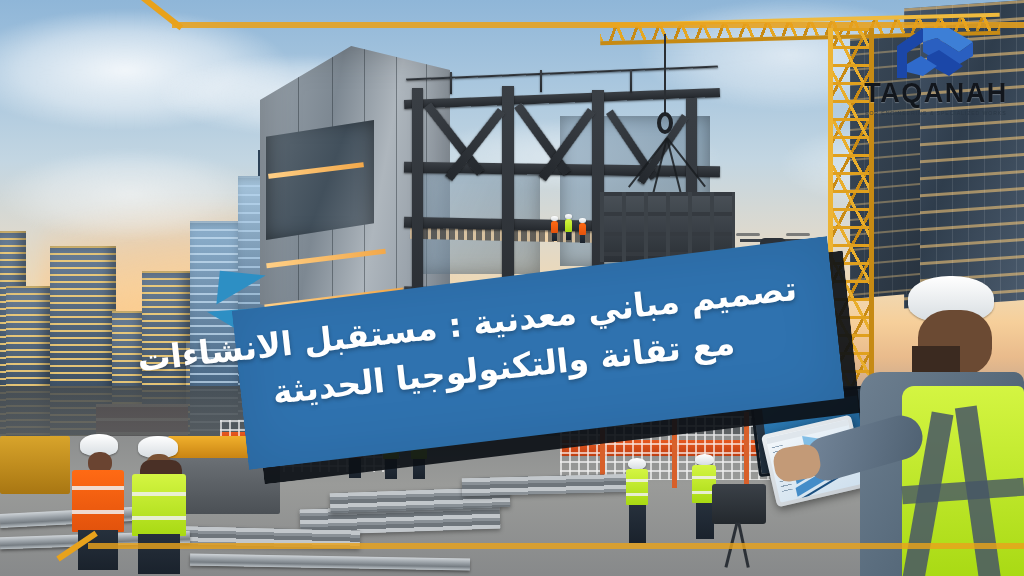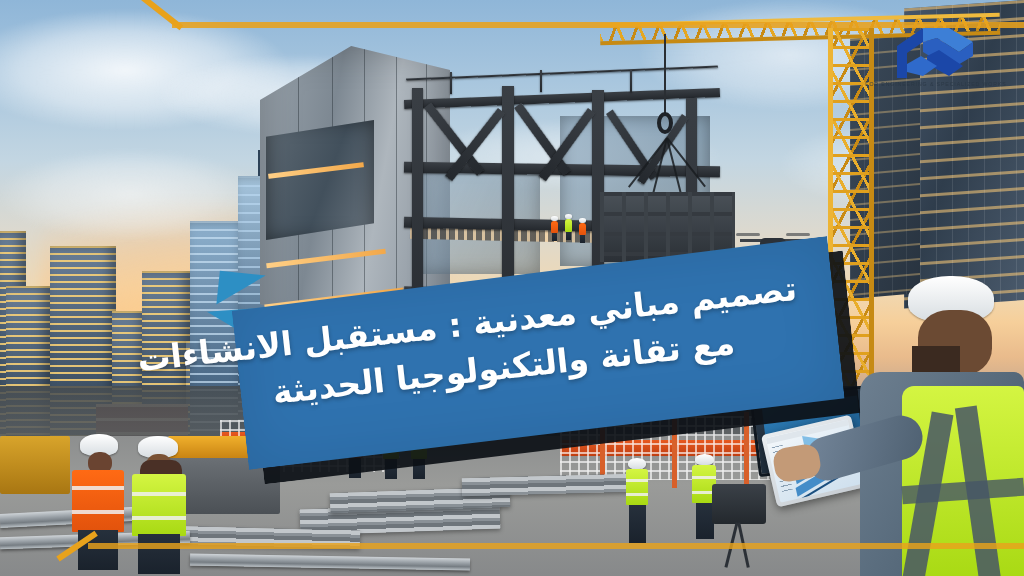--- a/index.html
+++ b/index.html
@@ -628,20 +628,21 @@
   <div class="logo">
     <div class="logo-mark">
       <svg width="86" height="50" viewBox="0 0 86 50" xmlns="http://www.w3.org/2000/svg">
         <polygon points="4,50 4,18 30,0 30,14 14,25 14,50" fill="#1B47A8"></polygon>
         <polygon points="30,0 56,0 80,14 66,24 44,10 30,14" fill="#3D7FD6"></polygon>
         <polygon points="30,14 44,10 66,24 80,14 80,28 58,41 30,24" fill="#2A5FC0"></polygon>
         <polygon points="34,28 46,22 70,38 56,48 34,36" fill="#1B47A8"></polygon>
         <polygon points="14,36 28,28 44,38 30,48 14,44" fill="#2F6ACB"></polygon>
       </svg>
     </div>
+    <div class="logo-word">TAQANAH</div>
     <div class="logo-sub">FOR ENGINEERING &amp; SPECIALIZED WORKS</div>
   </div>
 
   <div class="fl" style="left:142px; top:-6px; width:50px; transform:rotate(38deg);"></div>
   <div class="fl soft" style="left:172px; top:22px; width:852px;"></div>
 
   <div class="fl" style="left:58px; top:556px; width:46px; transform:rotate(-34deg);"></div>
   <div class="fl soft" style="left:88px; top:543px; width:936px; opacity:.82;"></div>
 
 </div>

